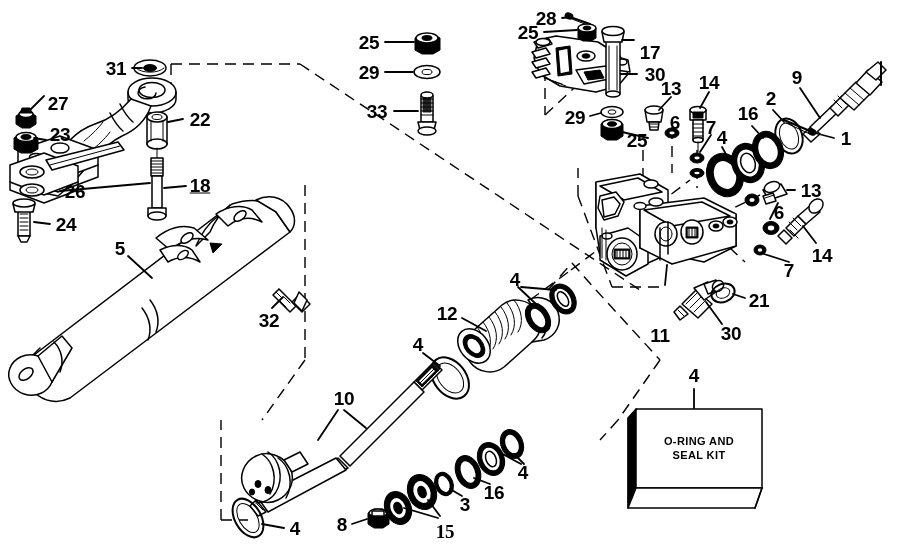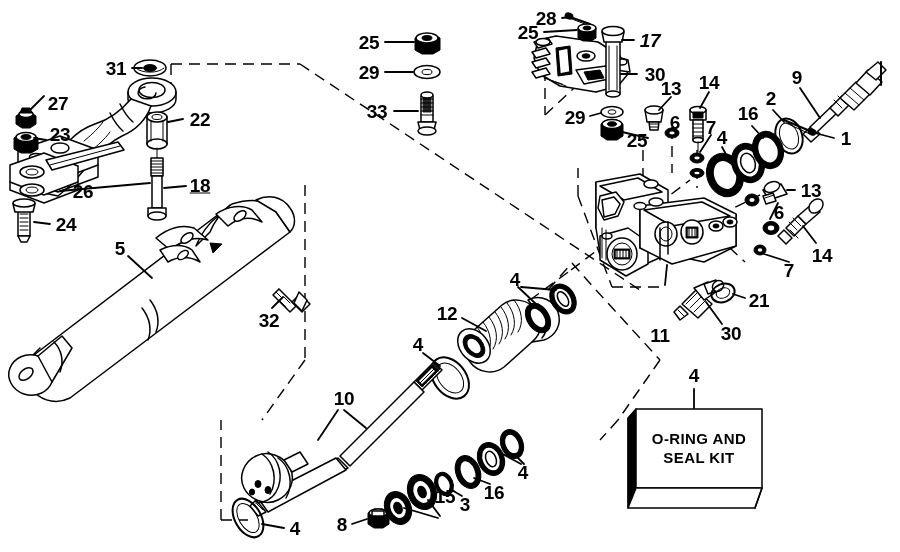--- a/index.html
+++ b/index.html
@@ -15,21 +15,21 @@
     color:#000;
     line-height:1;
     white-space:nowrap;
     transform:translate(-50%,-50%);
     letter-spacing:-0.3px;
   }
   .kitlabel{
     position:absolute;
     font-family:"Liberation Sans",sans-serif;
     font-weight:bold;
-    font-size:15px;
+    font-size:11px;
     color:#000;
     text-align:center;
     line-height:1.28;
     white-space:pre;
     transform:translate(-50%,-50%);
     letter-spacing:0.4px;
   }
 </style>
 </head>
 <body>
@@ -656,32 +656,32 @@
       <path class="ln" d="M755,508 L762,488"></path>
     </g>
     <path class="lead" d="M694,389 L694,408"></path>
 
   </svg>
 
   <div id="callout-layer">
       <div class="callout" style="left: 116px; top: 68px;">31</div>
       <div class="callout" style="left: 58px; top: 103px;">27</div>
       <div class="callout" style="left: 60px; top: 134px;">23</div>
-      <div class="callout" style="left: 76px; top: 191px; padding-left: 14px;">26</div>
+      <div class="callout" style="left: 68px; top: 191px; padding-left: 14px;">26</div>
       <div class="callout" style="left: 66px; top: 224px;">24</div>
       <div class="callout" style="left: 200px; top: 119px;">22</div>
       <div class="callout" style="left: 200px; top: 185px; text-decoration: underline;">18</div>
       <div class="callout" style="left: 120px; top: 248px;">5</div>
       <div class="callout" style="left: 269px; top: 320px;">32</div>
       <div class="callout" style="left: 369px; top: 42px;">25</div>
       <div class="callout" style="left: 369px; top: 72px;">29</div>
       <div class="callout" style="left: 377px; top: 111px;">33</div>
       <div class="callout" style="left: 546px; top: 18px;">28</div>
       <div class="callout" style="left: 528px; top: 32px;">25</div>
-      <div class="callout" style="left: 650px; top: 40px; font-style: italic;">17</div>
+      <div class="callout" style="left: 650px; top: 52px;">17</div>
       <div class="callout" style="left: 655px; top: 74px; text-align: center;">30</div>
       <div class="callout" style="left: 575px; top: 117px;">29</div>
       <div class="callout" style="left: 637px; top: 140px;">25</div>
       <div class="callout" style="left: 671px; top: 88px;">13</div>
       <div class="callout" style="left: 709px; top: 82px;">14</div>
       <div class="callout" style="left: 675px; top: 122px;">6</div>
       <div class="callout" style="left: 711px; top: 127px;">7</div>
       <div class="callout" style="left: 722px; top: 137px;">4</div>
       <div class="callout" style="left: 748px; top: 113px;">16</div>
       <div class="callout" style="left: 771px; top: 98px;">2</div>
@@ -694,21 +694,21 @@
       <div class="callout" style="left: 660px; top: 295px; margin-top: 40px;">11</div>
       <div class="callout" style="left: 759px; top: 300px;">21</div>
       <div class="callout" style="left: 731px; top: 333px;">30</div>
       <div class="callout" style="left: 515px; top: 279px;">4</div>
       <div class="callout" style="left: 447px; top: 313px;">12</div>
       <div class="callout" style="left: 418px; top: 344px;">4</div>
       <div class="callout" style="left: 344px; top: 398px;">10</div>
       <div class="callout" style="left: 523px; top: 472px;">4</div>
       <div class="callout" style="left: 494px; top: 492px;">16</div>
       <div class="callout" style="left: 465px; top: 504px;">3</div>
-      <div class="callout" style="left: 445px; top: 496px;">15</div>
+      <div class="callout" style="left: 445px; top: 531px; font-family: Liberation Serif, serif;">15</div>
       <div class="callout" style="left: 342px; top: 524px;">8</div>
       <div class="callout" style="left: 295px; top: 528px;">4</div>
       <div class="callout" style="left: 694px; top: 375px;">4</div>
     </div>
 
   <div class="kitlabel" id="kit-text" style="left:699px; top:448px;">O-RING AND
 SEAL KIT</div>
 
 </div>
 

